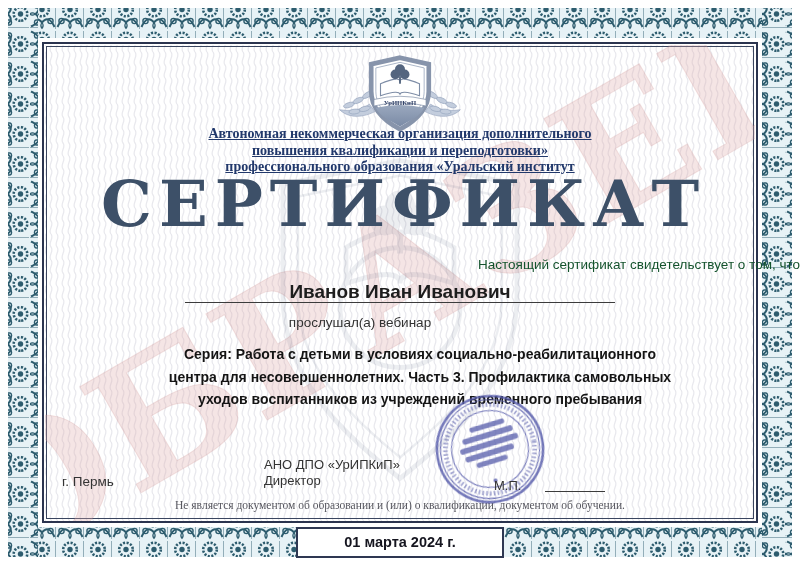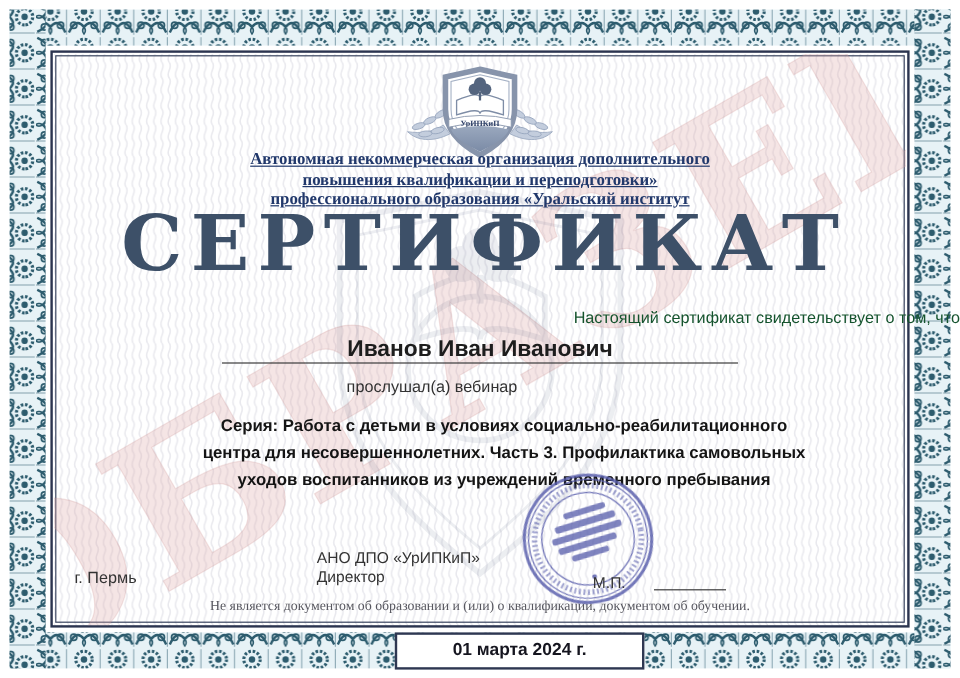--- a/index.html
+++ b/index.html
@@ -35,21 +35,21 @@
   .stamp{position:absolute;left:433px;top:392px;z-index:4;}
   .director{position:absolute;left:264px;top:457px;font-size:13px;line-height:15.5px;color:#333333;}
   .city{position:absolute;left:62px;top:474px;font-size:13.5px;color:#333333;}
   .mp{position:absolute;left:494px;top:478px;font-size:13px;color:#333333;z-index:5;}
   .sig-line{position:absolute;left:545px;top:491px;width:60px;border-top:1.5px solid #3c3c3c;z-index:5;}
   .disclaimer{position:absolute;left:0;top:499px;width:800px;text-align:center;
               font-size:11.5px;color:#57575f;font-family:Liberation Serif, serif;}
   .datebox{position:absolute;left:50%;top:527px;transform:translateX(-50%);
            width:204px;height:27px;background:#ffffff;border:2px solid #2e3752;
            z-index:6;text-align:center;line-height:27px;font-size:14.5px;
-           font-weight:bold;color:#15151f;margin-left:33px;}
+           font-weight:bold;color:#15151f;}
 </style>
 </head>
 <body>
 
 <div class="cert">
 
   <svg class="bg-svg" width="800" height="565">
     <defs>
       <pattern id="orn" width="28" height="30" patternUnits="userSpaceOnUse">
         <rect width="28" height="30" fill="#e7f2f6"></rect>

